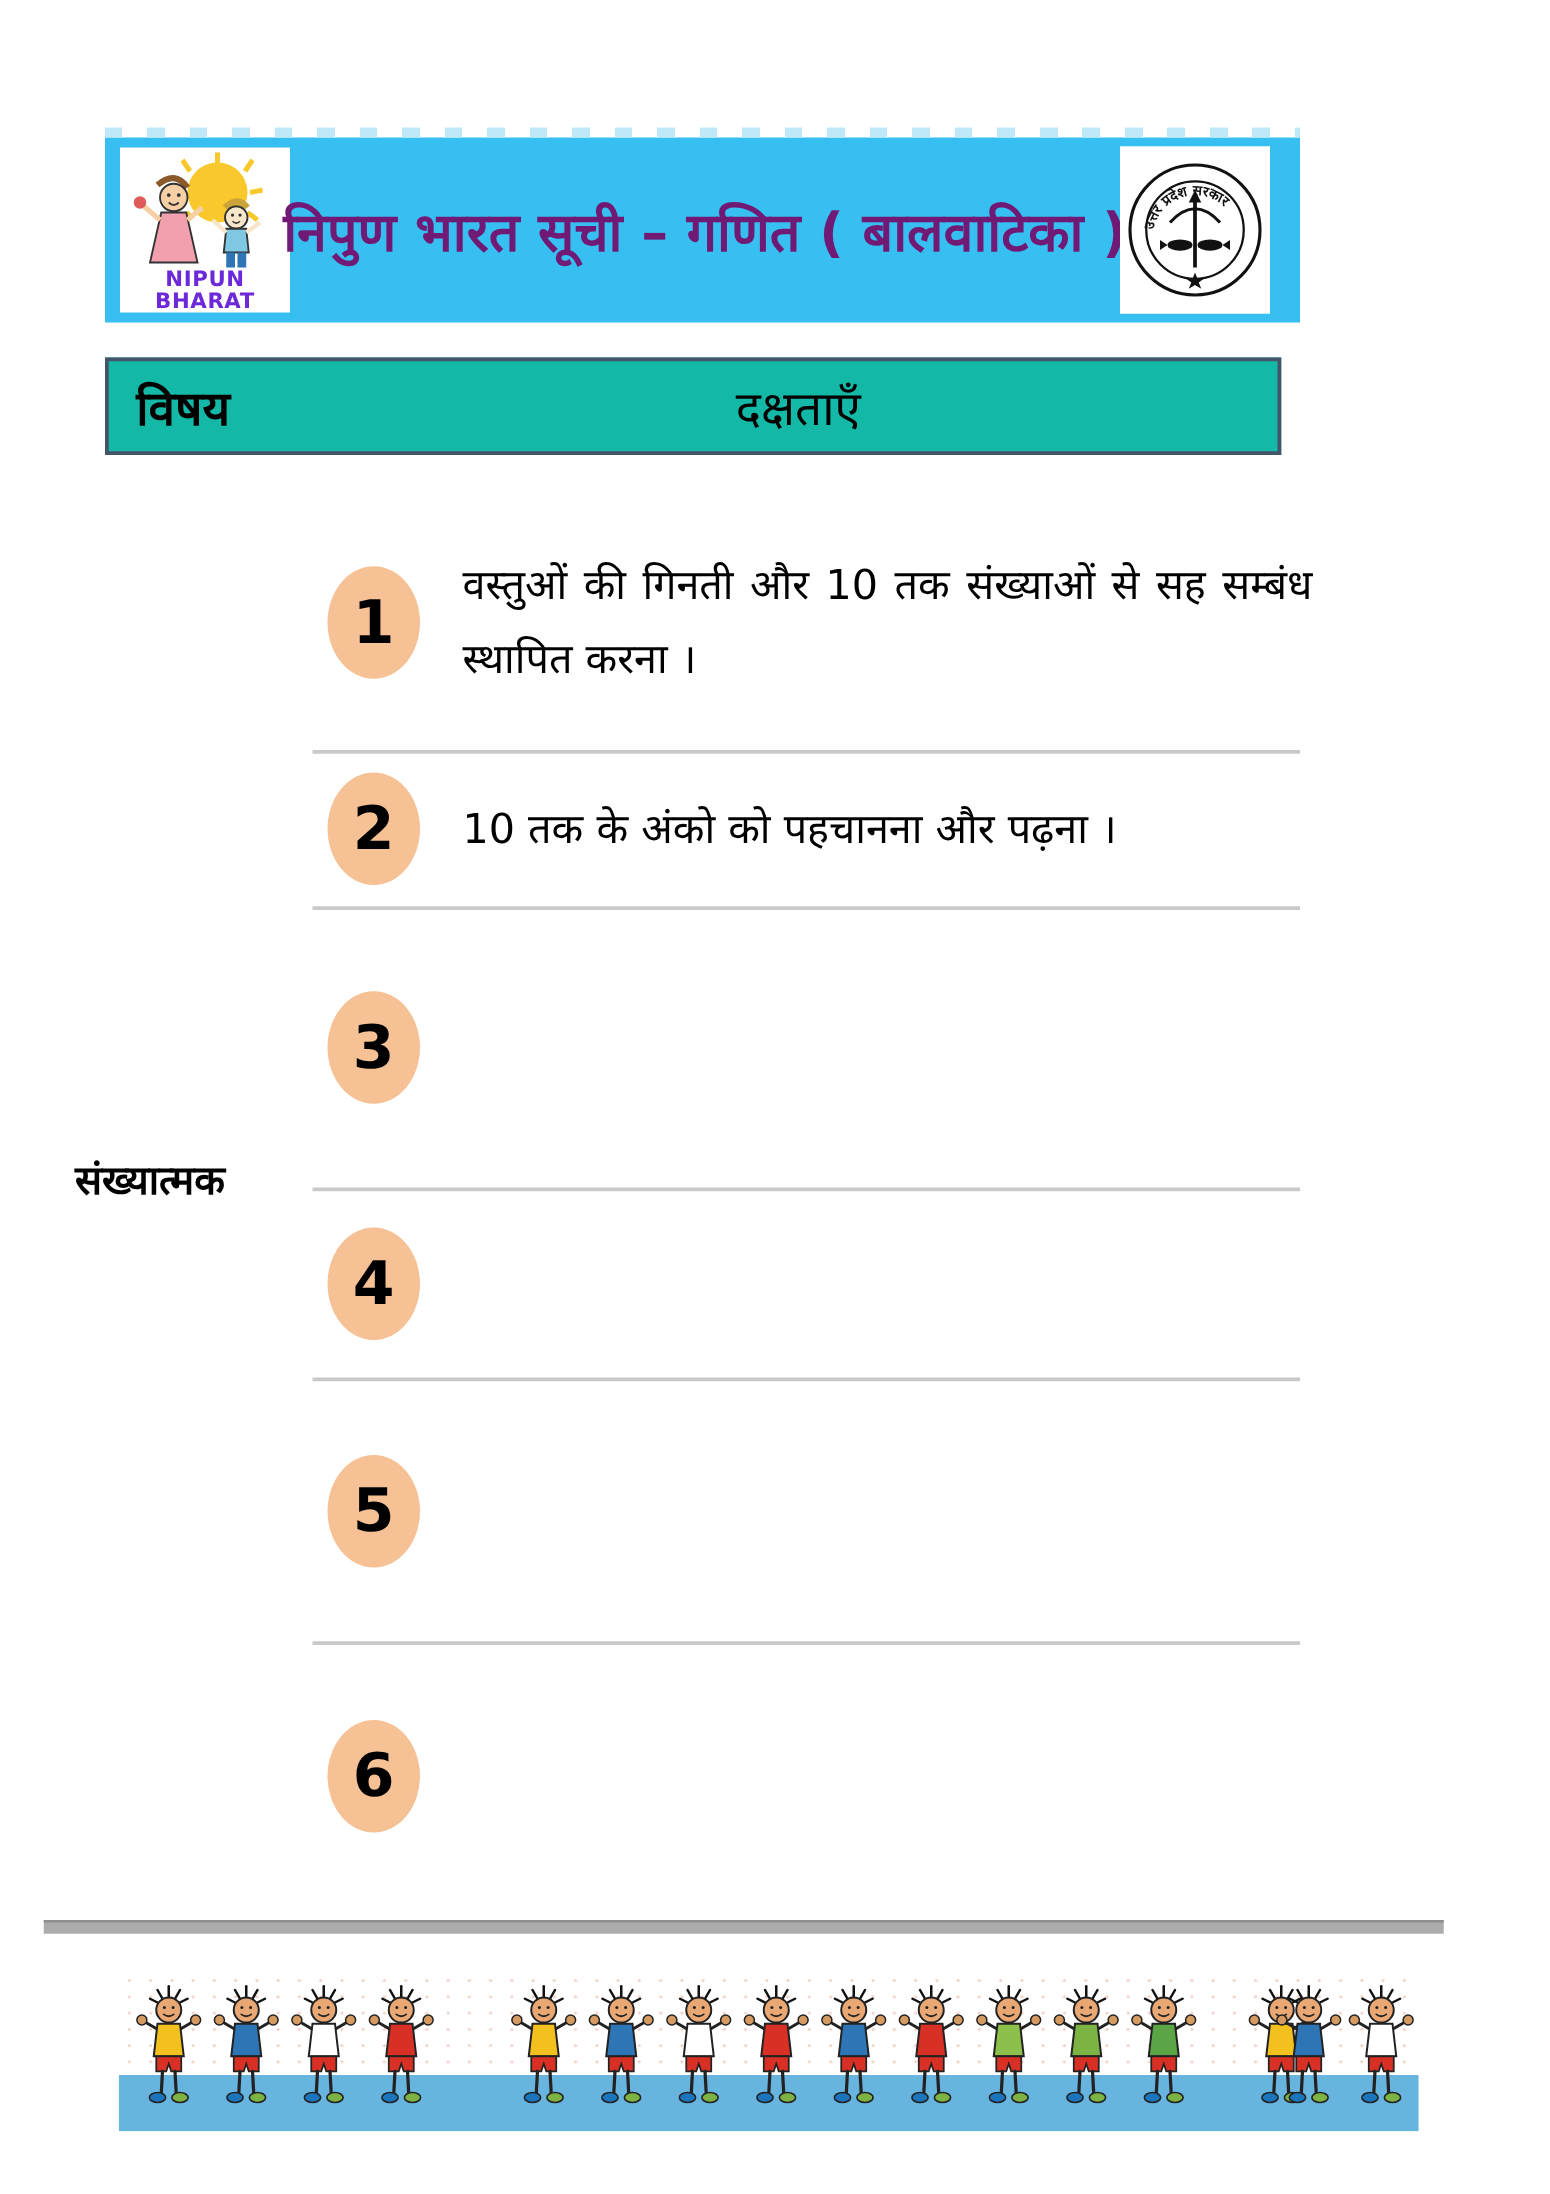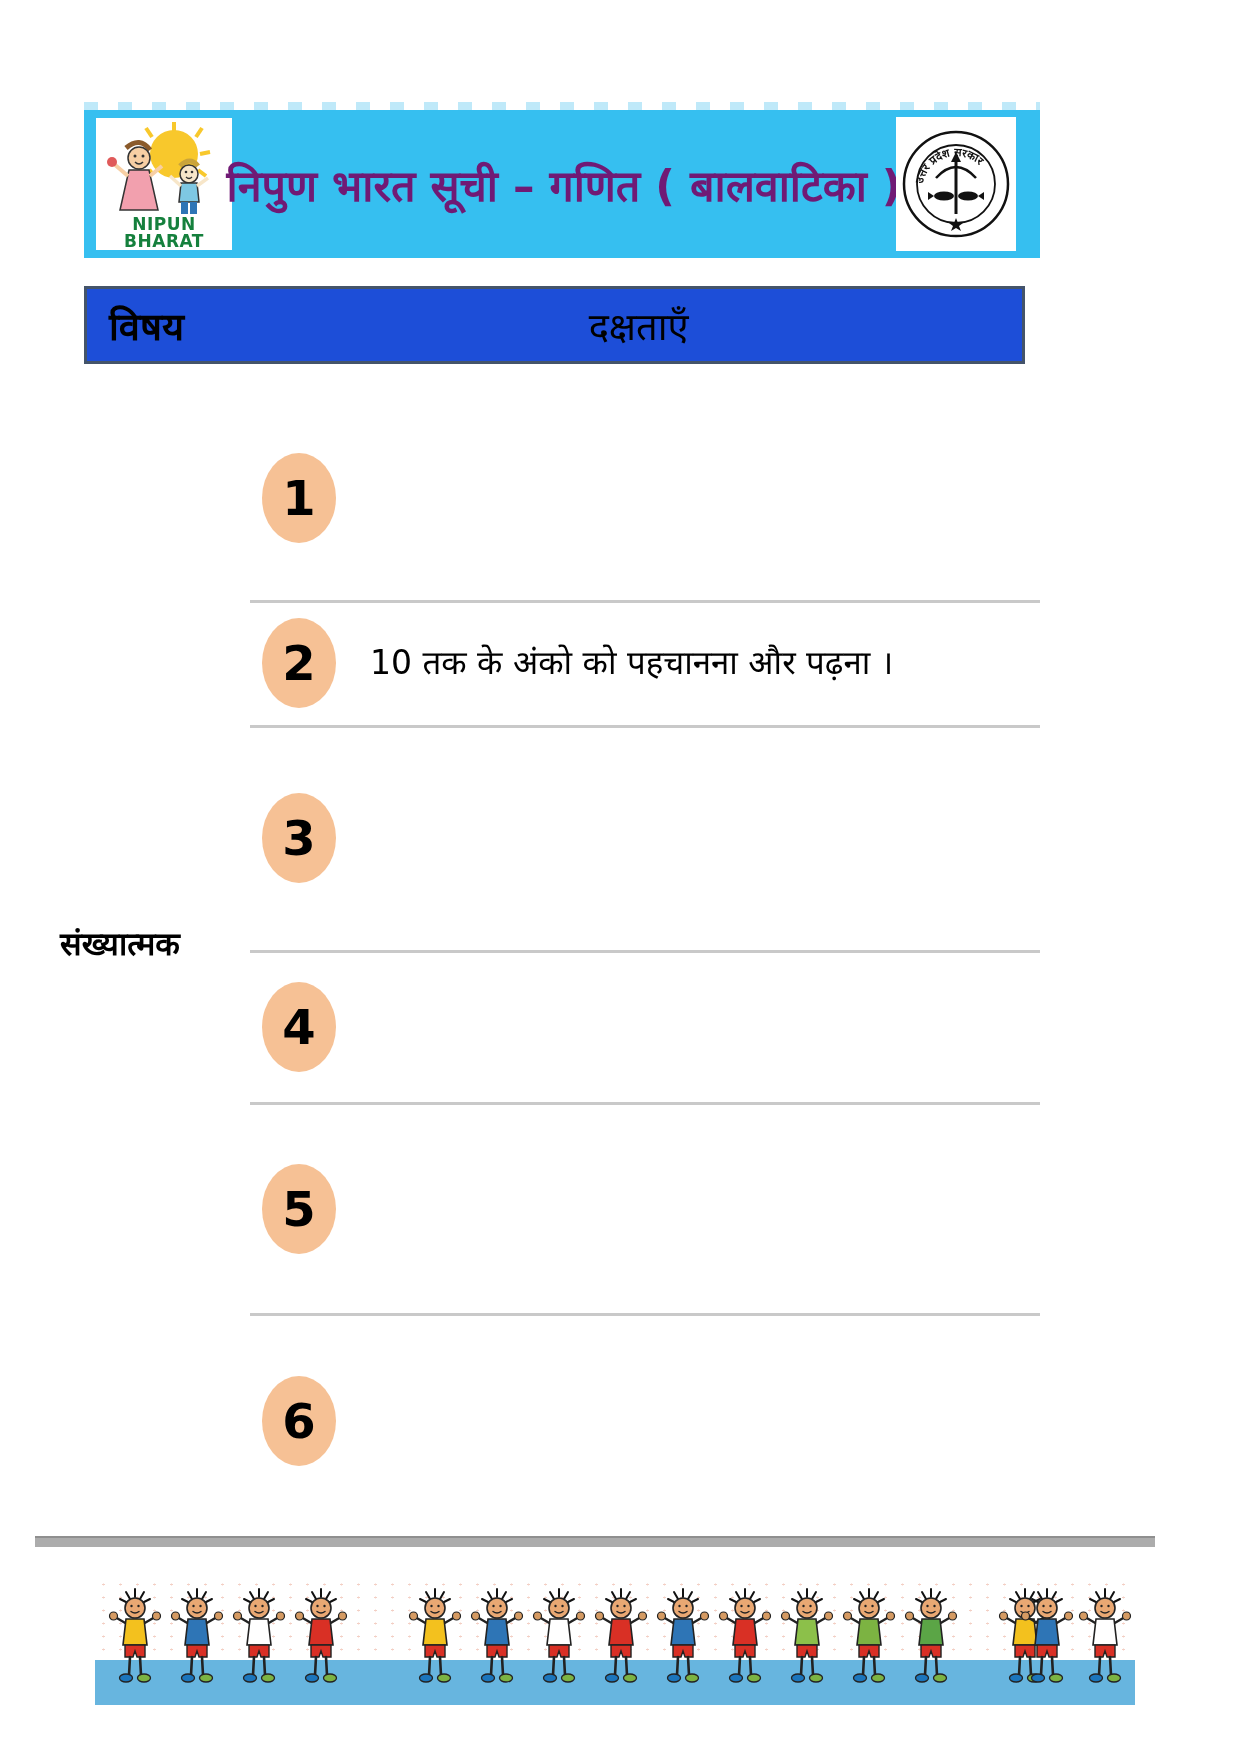--- a/index.html
+++ b/index.html
@@ -12,30 +12,30 @@
     position:absolute; left:84px; top:110px; width:956px; height:148px;
     background:#36BFF0;
   }
   .header-band::before{ 
     content:""; position:absolute; left:0; right:0; top:-8px; height:8px;
     background:repeating-linear-gradient(90deg,#bfe9f9 0 14px, transparent 14px 34px);
   }
   .logo-box{ position:absolute; background:#ffffff; }
   .nipun-box{ left:12px; top:8px; width:136px; height:132px; text-align:center; }
   .up-box{ right:24px; top:7px; width:120px; height:134px; display:flex; align-items:center; justify-content:center; }
-  .nipun-text{ font-weight:bold; color:#15803d; font-size:17px; line-height:1.0; letter-spacing:.5px; margin-top:-6px;}
+  .nipun-text{ font-weight:bold; color:#6d28d9; font-size:17px; line-height:1.0; letter-spacing:.5px; margin-top:-6px;}
   .header-title{
     position:absolute; left:160px; right:156px; top:0; height:100%;
     display:flex; align-items:center; justify-content:center;
     color:#701a75; font-size:43px; font-weight:bold; white-space:nowrap;
   }
   
   .table-header{
     position:absolute; left:84px; top:286px; width:941px; height:78px;
-    background:#1d4ed8; border:3px solid #44546A; box-sizing:border-box;
+    background:#14b8a6; border:3px solid #44546A; box-sizing:border-box;
   }
   .col-subject{
     position:absolute; left:22px; top:50%; transform:translateY(-50%);
     font-size:38px; font-weight:bold; color:#000;
   }
   .col-comp{
     position:absolute; left:59%; top:50%; transform:translate(-50%,-50%);
     font-size:38px; font-weight:normal; color:#000;
   }
   
@@ -152,20 +152,21 @@
     <span class="col-subject">विषय</span>
     <span class="col-comp">दक्षताएँ</span>
   </div>
 
   <div class="subject-label">संख्यात्मक</div>
 
   <div class="item-row" style="top:398px; height:200px;">
     <div class="num-cell">
       <div class="num-circle">1</div>
     </div>
+    <div class="item-text">वस्तुओं की गिनती और 10 तक संख्याओं से सह सम्बंध स्थापित करना ।</div>
   </div>
   <div class="divider" style="top:600px;"></div>
 
   <div class="item-row" style="top:602px; height:122px;">
     <div class="num-cell">
       <div class="num-circle">2</div>
     </div>
     <div class="item-text">10 तक के अंको को पहचानना और पढ़ना ।</div>
   </div>
   <div class="divider" style="top:725px;"></div>

